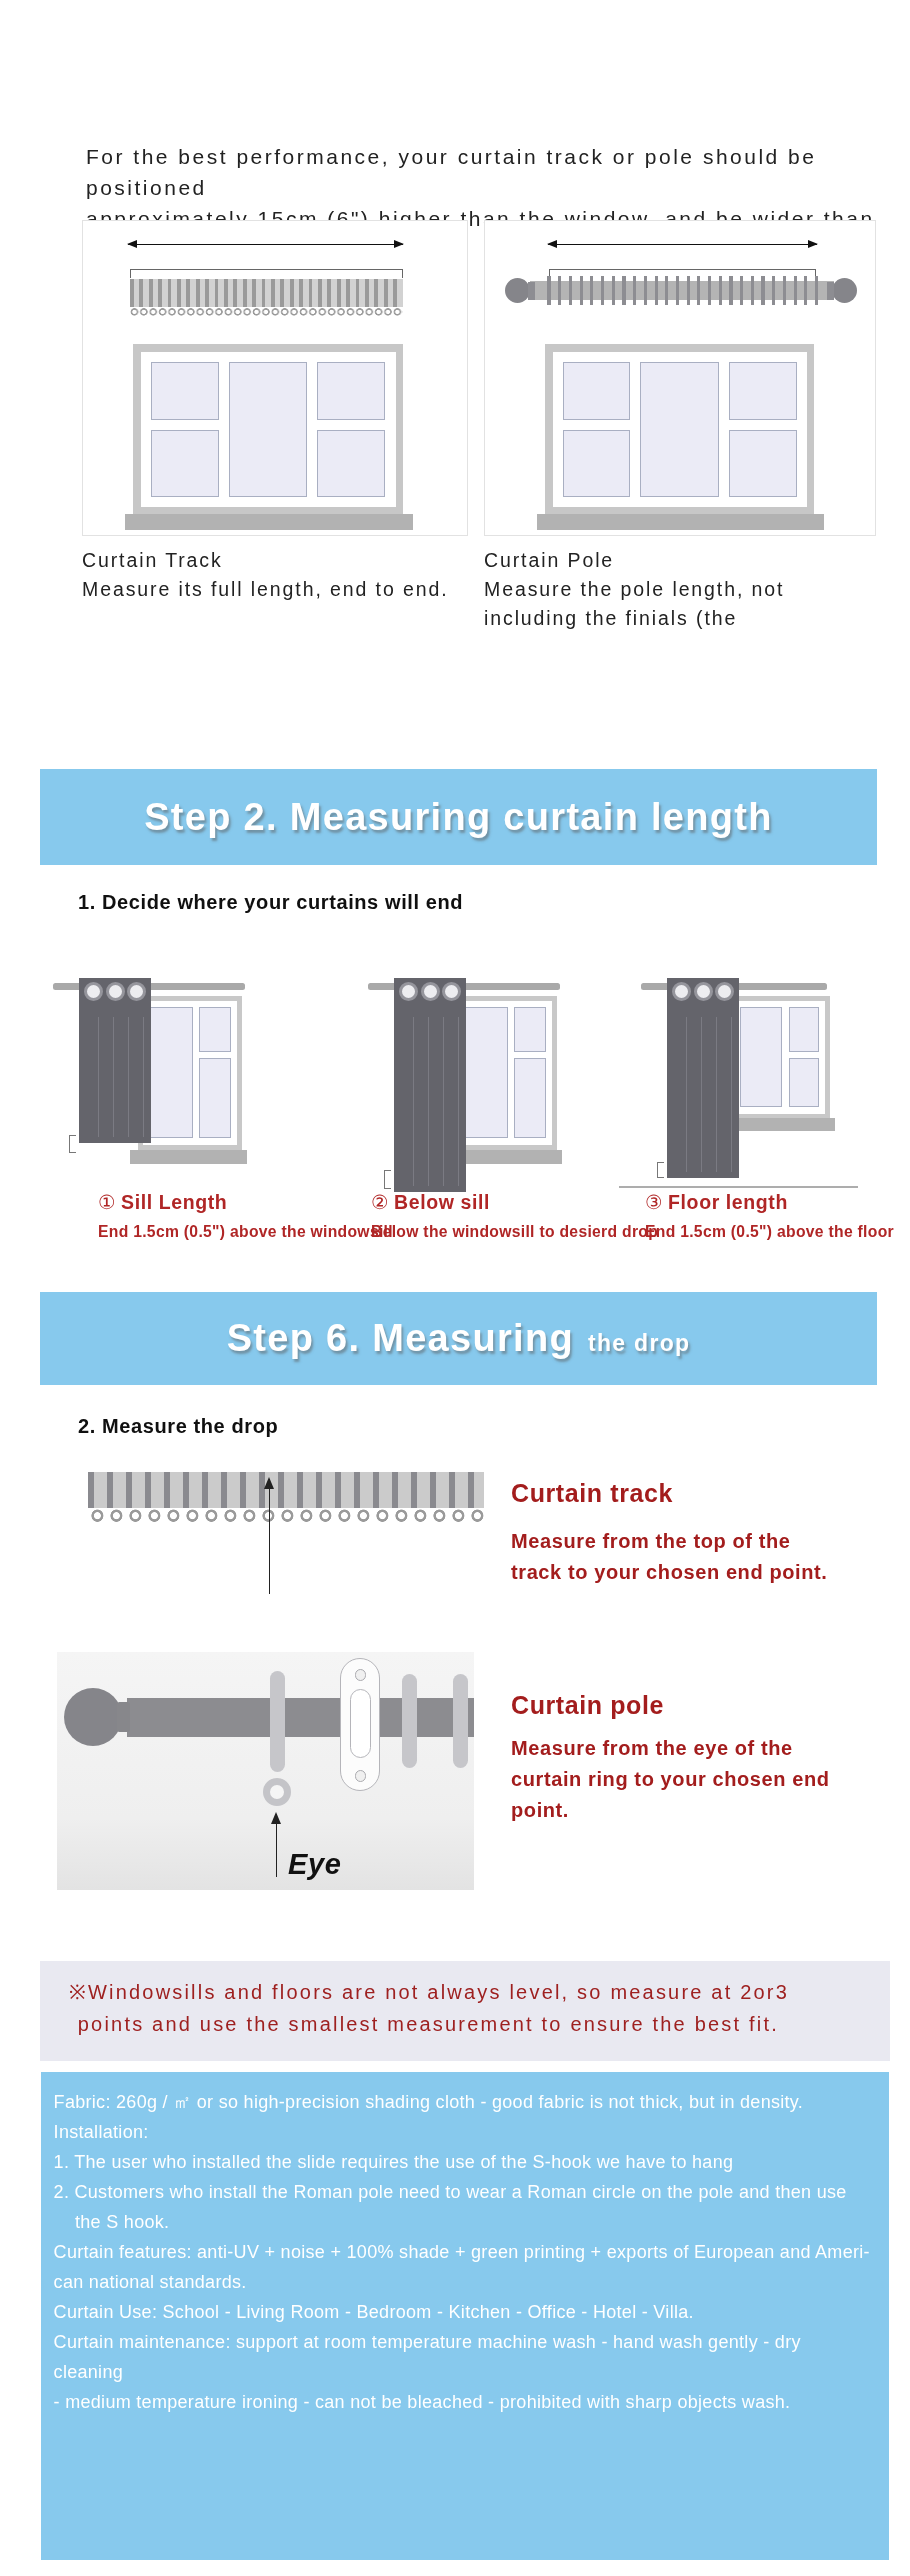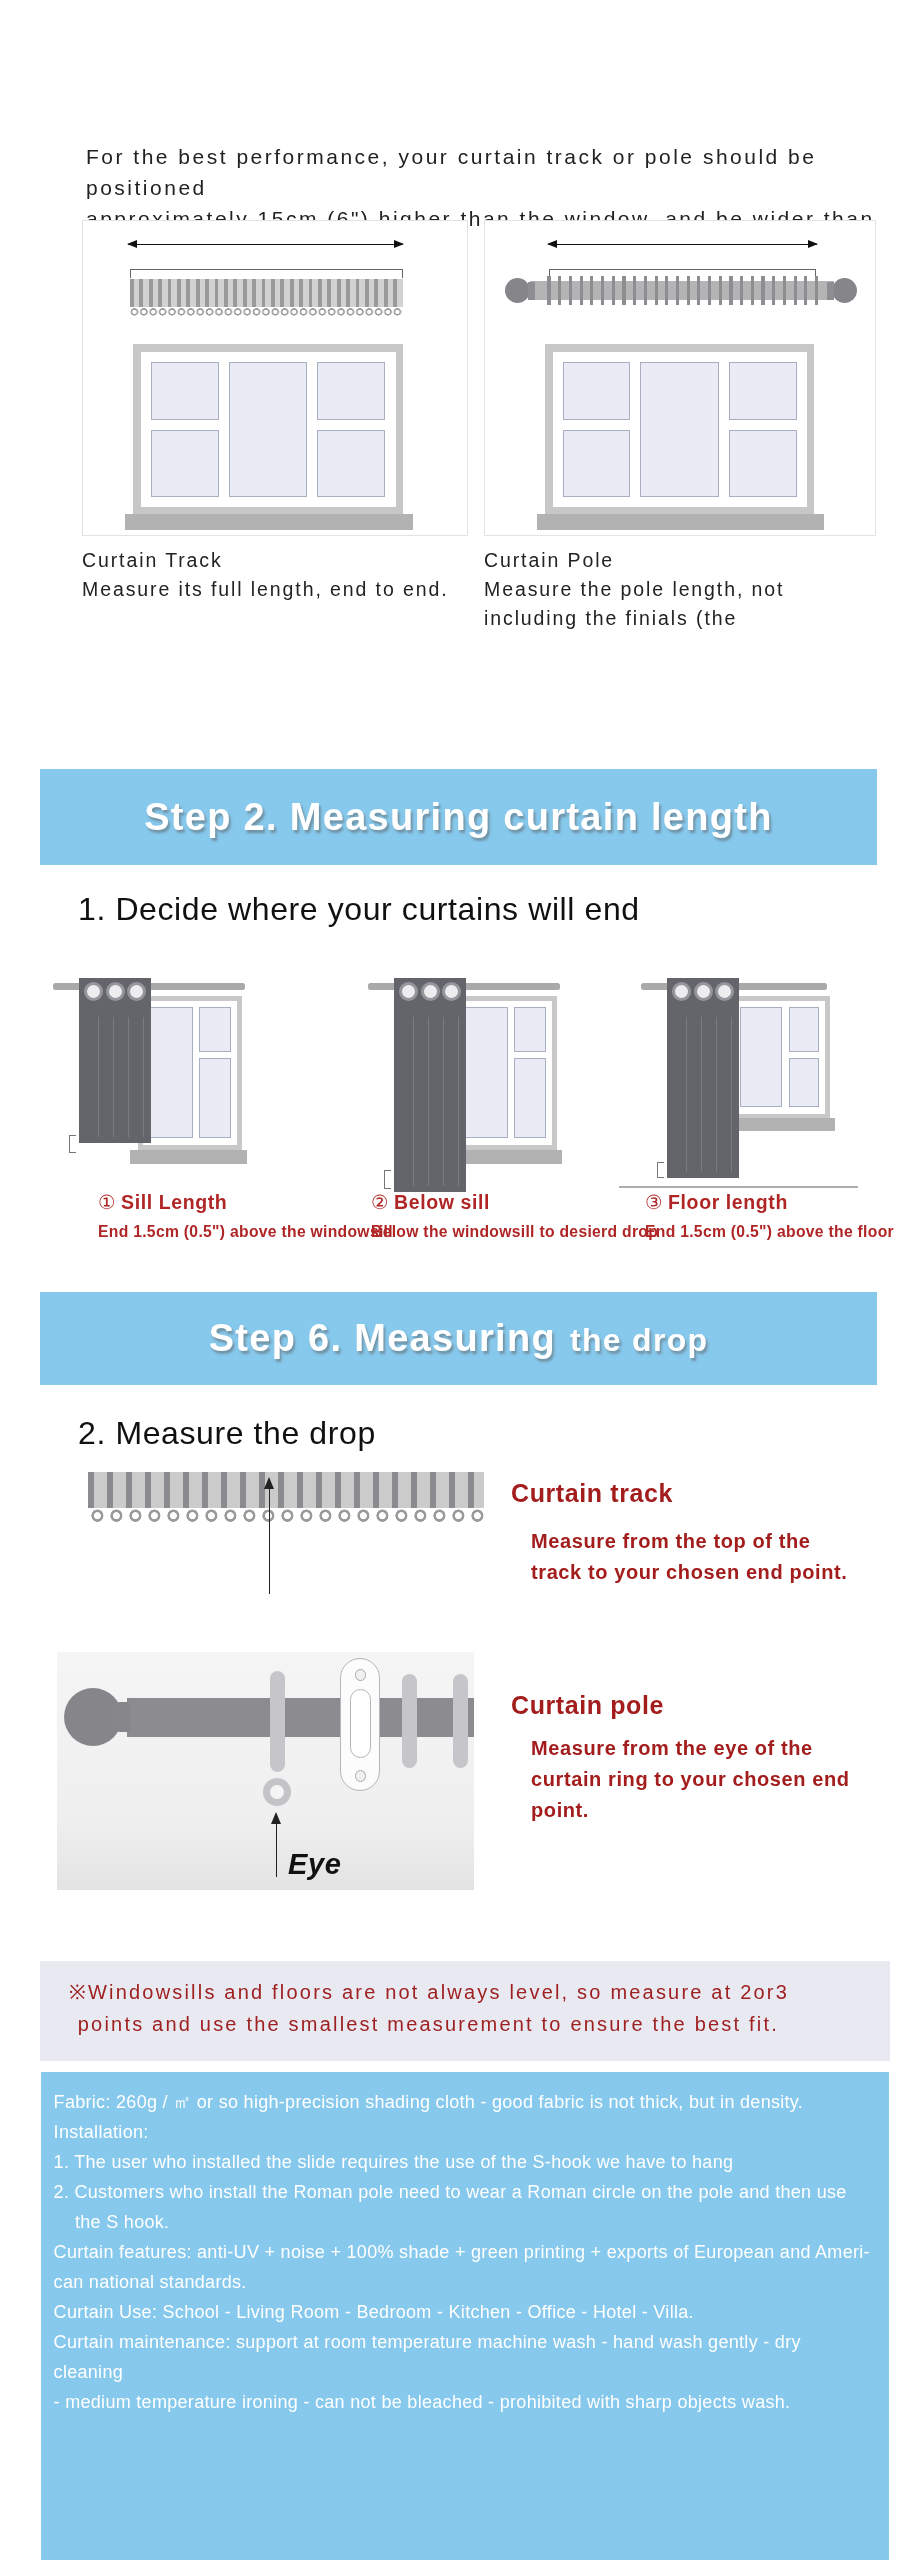--- a/index.html
+++ b/index.html
@@ -6,27 +6,27 @@
   html,body { background:#ffffff; }
   .page { position:relative; width:910px; height:2576px; background:#fff; overflow:hidden; }
 
   
   .banner { position:absolute; left:40px; width:837px; background:var(--blue,#87C9ED);
             color:#fff; font-weight:bold; text-align:center;
             text-shadow:1.9px 2.5px 2.5px rgba(90,90,90,.5); }
   .banner1 { top:5px;    height:96px; line-height:96px; font-size:38px; letter-spacing:1.3px; }
   .banner2 { top:769px; height:96px; line-height:96px; font-size:38px; letter-spacing:1.3px; }
   .banner3 { top:1292px; height:93px; line-height:93px; font-size:38px; letter-spacing:1.3px; }
-  .banner3 .sub { font-size:32px; margin-left:14px; }
+  .banner3 .sub { font-size:23px; margin-left:14px; }
 
   
   .intro { position:absolute; left:86px; top:141px; width:814px; font-size:21px;
            letter-spacing:2.5px; line-height:31px; color:#222; }
   .figlabel { position:absolute; font-size:19.5px; letter-spacing:1.9px; line-height:29px; color:#222; }
-  .hblack { position:absolute; left:78px; font-size:32px; font-weight:normal; letter-spacing:0.6px; color:#101010; }
+  .hblack { position:absolute; left:78px; font-size:20px; font-weight:bold; letter-spacing:0.6px; color:#101010; }
 
   .notebox { position:absolute; left:40px; width:850px; background:var(--noteBg,#E9E9F1);
              color:var(--noteRed,#9E2020); font-size:20px; letter-spacing:2.2px; line-height:32px;
              padding:15px 19px 0 29px; }
 
   
   .harrow { position:absolute; height:1.9px; background:#111; }
   .harrow::before,.harrow::after { content:""; position:absolute; top:-3.8px;
       border-top:4.7px solid transparent; border-bottom:4.7px solid transparent; }
   .harrow::before { left:-1.3px;  border-right:10px solid #111; }
@@ -88,21 +88,21 @@
 
   
   .track3 { position:absolute; left:88px; top:1472px; width:396px; height:36px; background:#CBCBCB;
       background-image:repeating-linear-gradient(90deg,#8A8A8F 0 6.3px,transparent 6.3px 19px); }
   .dots3 { position:absolute; left:88px; top:1508px; width:396px; height:17.6px;
       background-image:radial-gradient(circle at 9.4px 7.5px,#fff 3.1px,#9A9A9A 3.8px 5.7px,transparent 6.3px);
       background-size:19px 17.6px; }
   .redtitle { position:absolute; left:511px; font-size:25px; font-weight:bold;
               color:var(--headRed,#A31D1D); letter-spacing:0.6px; }
   .redtext  { position:absolute; left:511px; font-size:20px; font-weight:bold; line-height:31px;
-              color:var(--headRed,#A31D1D); letter-spacing:0.6px;margin-left:20px; }
+              color:var(--headRed,#A31D1D); letter-spacing:0.6px; }
 
   .photobox { position:absolute; left:57px; top:1652px; width:417px; height:238px;
               background:linear-gradient(180deg,#F5F5F5 0%,#EFEFEF 70%,#E3E3E3 100%); }
   .bigpole { position:absolute; left:70px; top:46px; width:347px; height:39px; background:#8C8C90; }
   .bigfinial { position:absolute; left:7px; top:36px; width:58px; height:58px; border-radius:50%; background:#85858A; }
   .bigcollar { position:absolute; left:60px; top:50px; width:12.6px; height:30px; background:#87878B; border-radius:2.5px; }
   .ring3 { position:absolute; width:15px; border-radius:7.5px; background:#C6C6CA; }
   .eyering { position:absolute; width:28px; height:28px; border-radius:50%;
              border:7px solid #C4C4C8; background:#F5F5F5; }
   .bracketplate { position:absolute; left:283px; top:6.3px; width:40px; height:133px; border-radius:20px;

